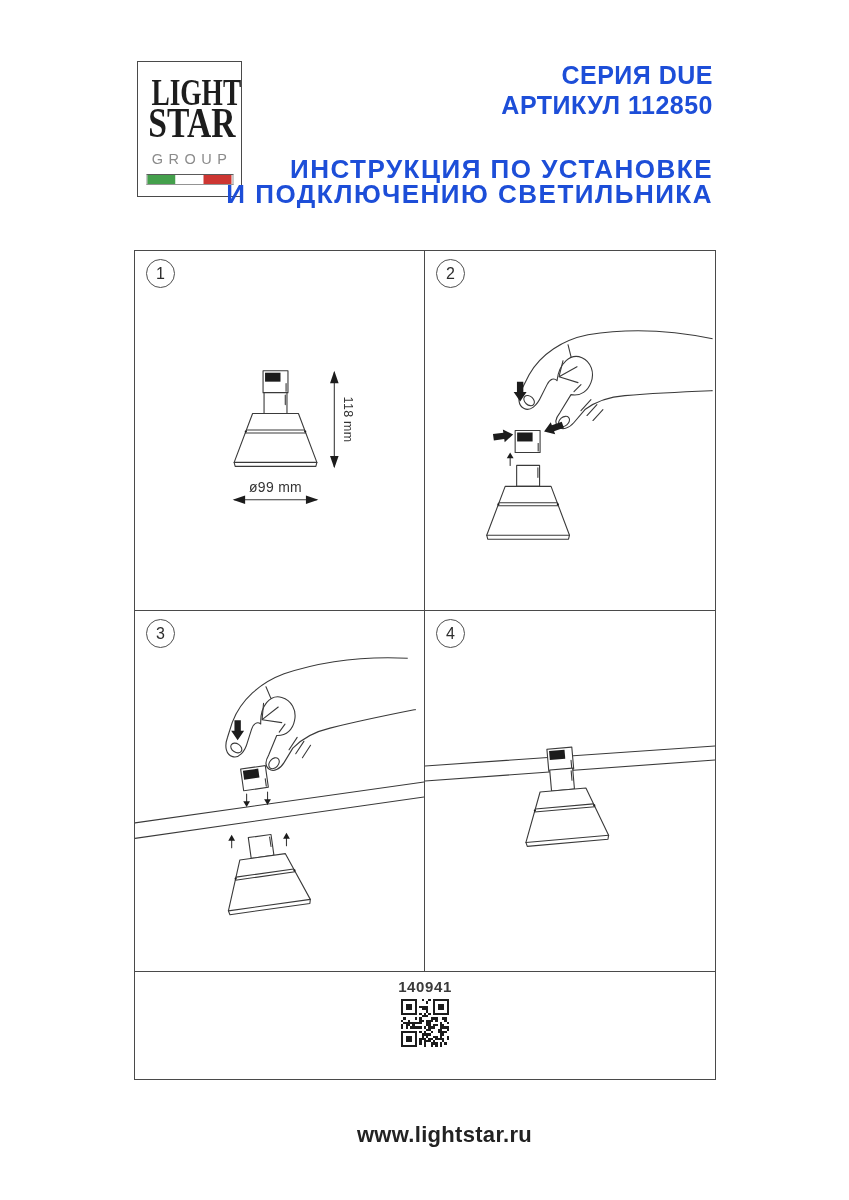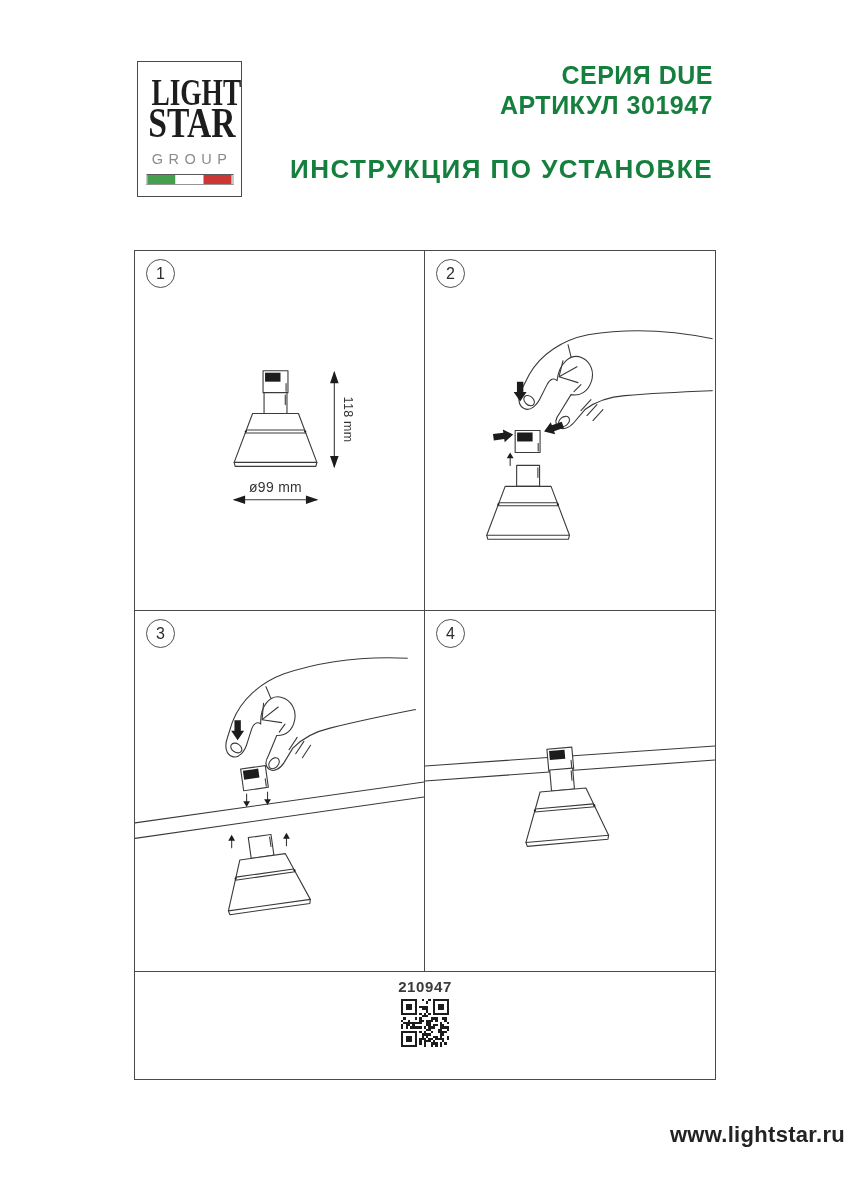--- a/index.html
+++ b/index.html
@@ -8,21 +8,21 @@
   
   .logo-box{position:absolute;left:137px;top:61px;width:103px;height:134px;border:1px solid #4a4a4a;text-align:center;background:#fff;}
   .logo-light{display:block;margin-top:17px;font-family:"Liberation Serif",serif;font-weight:bold;font-size:37px;line-height:28px;color:#1d1d1d;transform:scaleX(.74);}
   .logo-star{display:block;font-family:"Liberation Serif",serif;font-weight:bold;font-size:42px;line-height:32px;color:#1d1d1d;transform:scaleX(.80);}
   .logo-group{display:block;margin-top:13px;font-size:14.5px;line-height:15px;letter-spacing:5.5px;padding-left:5px;color:#8b8b8b;}
   .flag{position:absolute;left:50%;transform:translateX(-50%);bottom:11px;width:87px;height:11px;border:1px solid #949494;display:flex;box-sizing:border-box;border-top-color:#5a5a5a;}
   .flag>div{flex:1;}
   .flag .g{background:#44a04c;} .flag .w{background:#ffffff;} .flag .r{background:#cd3632;}
 
   
-  .header-text{position:absolute;top:60px;right:136px;text-align:right;font-weight:bold;color:#15803d;}
+  .header-text{position:absolute;top:60px;right:136px;text-align:right;font-weight:bold;color:#1d4ed8;}
   .h-line{font-size:25px;line-height:30px;letter-spacing:.5px;}
   .h-title{margin-top:37px;font-size:26px;line-height:25px;letter-spacing:1.5px;}
 
   
   .grid{position:absolute;left:134px;top:250px;width:580px;height:828px;border:1px solid #4a4a4a;display:grid;grid-template-columns:1fr 1fr;grid-template-rows:360px 361px 1fr;background:#fff;}
   .cell{position:relative;}
   .cell.bdr{border-right:1px solid #4a4a4a;}
   .cell.bdb{border-bottom:1px solid #4a4a4a;}
   .step-circle{position:absolute;left:11px;top:8px;width:27px;height:27px;border:1.3px solid #4f4f4f;border-radius:50%;display:flex;align-items:center;justify-content:center;font-size:16px;color:#2d2d2d;background:#fff;z-index:2;}
   svg.ill{position:absolute;left:0;top:0;width:100%;height:100%;}
@@ -33,21 +33,21 @@
   .bk{fill:#1c1c1c;stroke:none;}
   .dim{font-family:"Liberation Sans",sans-serif;font-size:14px;fill:#333;letter-spacing:.3px;}
   .dimv{font-size:12.5px;}
 
   
   .strip{grid-column:1 / 3;text-align:center;padding-top:6px;}
   .strip-article{font-size:15px;font-weight:bold;letter-spacing:.6px;color:#3a3a3a;}
   svg.qr{display:block;margin:4px auto 0;width:48px;height:48px;shape-rendering:crispEdges;}
 
   
-  .footer{position:absolute;left:0;right:4px;top:1122px;text-align:right;font-size:22px;font-weight:bold;letter-spacing:.3px;color:#232323;margin-left:44px;}
+  .footer{position:absolute;left:0;right:4px;top:1122px;text-align:center;font-size:22px;font-weight:bold;letter-spacing:.3px;color:#232323;margin-left:44px;}
 </style>
 </head>
 <body>
 
 <svg width="0" height="0" style="position:absolute" aria-hidden="true">
   <defs>
     <g id="adapter">
       <rect class="wh" x="0" y="0" width="25" height="22"></rect>
       <rect class="bk" x="2" y="2" width="15.5" height="9"></rect>
       <line class="ln" x1="23.1" y1="13" x2="23.1" y2="20.5"></line>
@@ -86,23 +86,24 @@
     <span class="logo-group">GROUP</span>
     <div class="flag">
       <div class="g"></div>
       <div class="w"></div>
       <div class="r"></div>
     </div>
   </div>
 
   <div class="header-text">
     <div class="h-line">СЕРИЯ DUE</div>
-    <div class="h-line">АРТИКУЛ 301947</div>
+    <div class="h-line">АРТИКУЛ 112850</div>
     <div class="h-title">
       <div>ИНСТРУКЦИЯ ПО УСТАНОВКЕ</div>
+      <div>И ПОДКЛЮЧЕНИЮ СВЕТИЛЬНИКА</div>
     </div>
   </div>
 
   <div class="grid">
 
     <div class="cell bdr bdb">
       <div class="step-circle">
           <span>1</span>
         </div>
       <svg class="ill" viewBox="0 0 290 360">
@@ -162,21 +163,21 @@
       <svg class="ill" viewBox="0 0 290 360">
         <path class="ln" d="M0,155 L290,135 M0,170 L290,149"></path>
         <g transform="rotate(-5 138 179)">
           <use href="#adapter" transform="translate(125.5,137)"></use>
           <use href="#lampBody" transform="translate(138,179)"></use>
         </g>
       </svg>
     </div>
 
     <div class="cell strip">
-      <div class="strip-article">210947</div>
+      <div class="strip-article">140941</div>
       <svg class="qr" viewBox="0 0 21 21">
           <rect x="0" y="0" width="1" height="1" fill="#1c1c1c"></rect>
           <rect x="1" y="0" width="1" height="1" fill="#1c1c1c"></rect>
           <rect x="2" y="0" width="1" height="1" fill="#1c1c1c"></rect>
           <rect x="3" y="0" width="1" height="1" fill="#1c1c1c"></rect>
           <rect x="4" y="0" width="1" height="1" fill="#1c1c1c"></rect>
           <rect x="5" y="0" width="1" height="1" fill="#1c1c1c"></rect>
           <rect x="6" y="0" width="1" height="1" fill="#1c1c1c"></rect>
           <rect x="9" y="0" width="1" height="1" fill="#1c1c1c"></rect>
           <rect x="12" y="0" width="1" height="1" fill="#1c1c1c"></rect>

